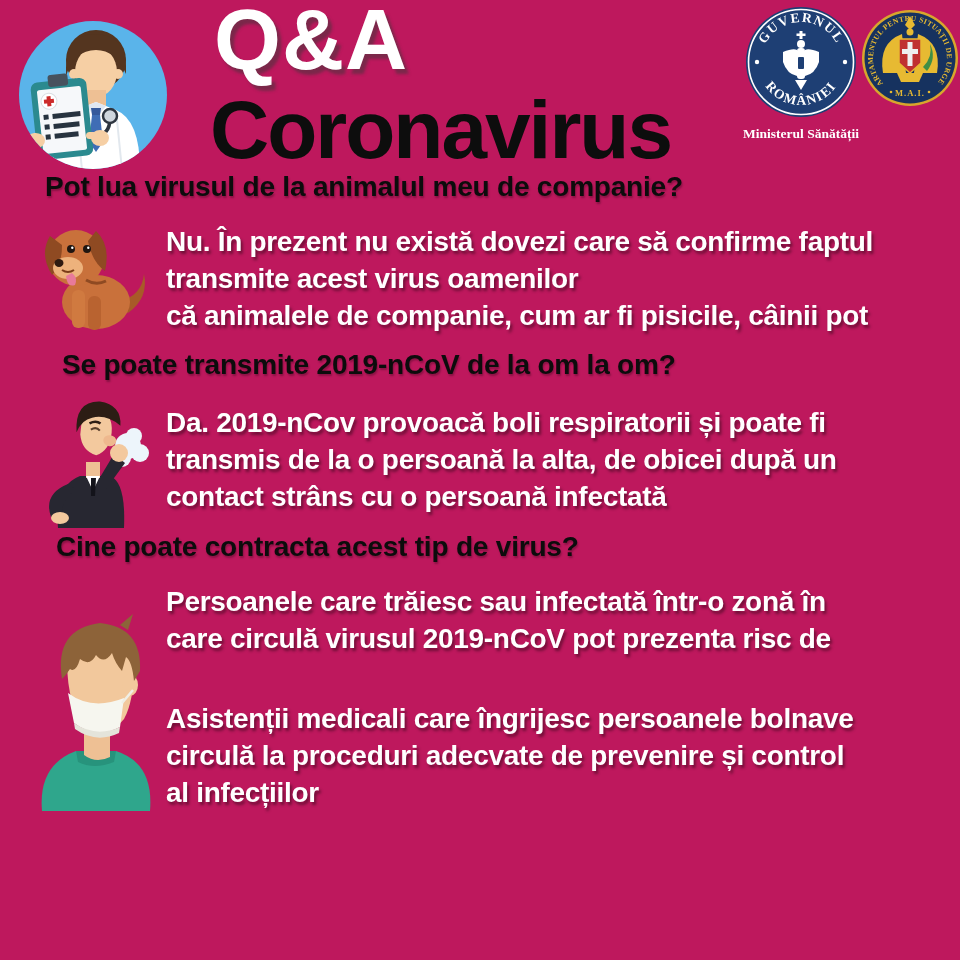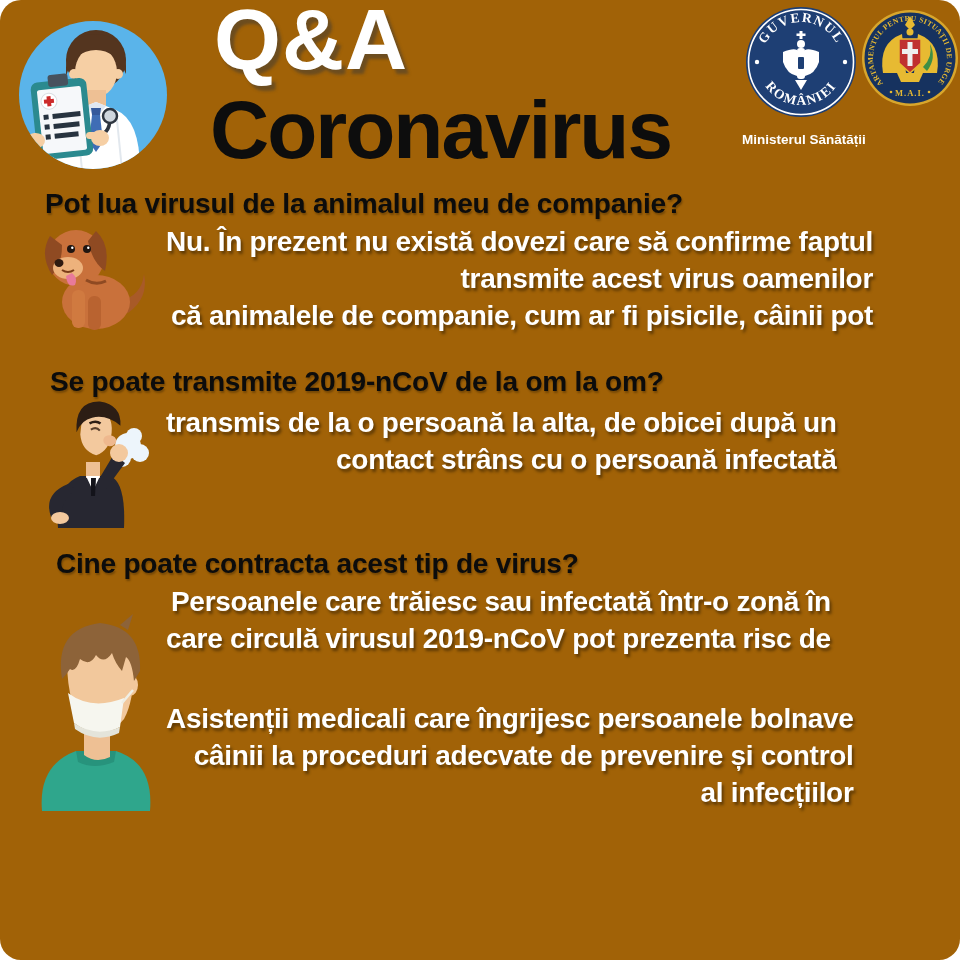--- a/index.html
+++ b/index.html
@@ -1,53 +1,50 @@
 <!DOCTYPE html>
 <html><head>
 <meta charset="utf-8">
 <style>
   html,body{margin:0;padding:0;}
   .canvas{
     position:relative;width:960px;height:960px;overflow:hidden;
-    background:#a16207;
+    background:#be185d;
     font-family:"Liberation Sans",sans-serif;
-    border-radius:21px;
   }
   .qa-title{
     position:absolute;left:214px;top:-10px;
     font-size:86px;font-weight:bold;color:#ffffff;letter-spacing:1px;
     text-shadow:4px 5px 3px rgba(55,55,55,.5);
     white-space:nowrap;
   }
   .main-title{
     position:absolute;left:210px;top:83px;
     font-size:82px;font-weight:bold;color:#0d0d0d;letter-spacing:-2px;
     white-space:nowrap;
   }
   .doctor-badge{position:absolute;left:18px;top:20px;}
   .gov-logo-wrap{position:absolute;left:742px;top:6px;width:118px;text-align:center;}
   .gov-caption{
-    margin-top:10px;color:#ffffff;font-family:Liberation Sans, sans-serif;
+    margin-top:4px;color:#ffffff;font-family:Liberation Serif, serif;
     font-size:13.5px;font-weight:bold;white-space:nowrap;
   }
   .dsu-logo{position:absolute;left:861px;top:9px;}
   .question{
     position:absolute;color:#0c0c0c;font-weight:bold;font-size:28px;
     letter-spacing:-0.2px;white-space:nowrap;
     text-shadow:1px 2px 2px rgba(0,0,0,.28);
-    margin-top:17px;
   }
   .q1{left:45px;top:171px;}
-  .q2{left:50px;top:349px;}
+  .q2{left:62px;top:349px;}
   .q3{left:56px;top:531px;}
   .answer{
     position:absolute;left:166px;color:#ffffff;font-weight:bold;
     font-size:28px;line-height:37px;letter-spacing:-0.3px;white-space:nowrap;
     text-shadow:2px 3px 3px rgba(0,0,0,.42);
-    text-align:right;
   }
   .a1{top:223px;}
   .a2{top:404px;}
   .a3{top:583px;}
   .a4{top:700px;}
   .dog-icon{position:absolute;left:22px;top:218px;}
   .sneeze-icon{position:absolute;left:30px;top:390px;}
   .mask-icon{position:absolute;left:28px;top:613px;}
 </style>
 </head>
@@ -198,20 +195,21 @@
       <path d="M50,34 Q50,19 64,19 Q81,22 81,41 Q81,59 68,65 Q53,62 50,46 Z" fill="#f3c99e"></path>
       <ellipse cx="80" cy="49" rx="6.5" ry="5.5" fill="#eeb88e"></ellipse>
       <path d="M46,44 Q41,13 66,11 Q88,12 89,33 Q74,23 60,28 Q50,31 46,44 Z" fill="#2c1d14"></path>
       <path d="M60,40 q5,-4 9,0" stroke="#5a402c" stroke-width="2" fill="none"></path>
       <path d="M58,34 q6,-4 11,-1" stroke="#2c1d14" stroke-width="2.5" fill="none"></path>
     </g>
     <circle cx="89" cy="63" r="9" fill="#f3c99e"></circle>
   </svg>
 
   <div class="answer a2">
+    <div>Da. 2019-nCov provoacă boli respiratorii și poate fi</div>
     <div>transmis de la o persoană la alta, de obicei după un</div>
     <div>contact strâns cu o persoană infectată</div>
   </div>
 
   <div class="question q3">Cine poate contracta acest tip de virus?</div>
 
   <svg class="mask-icon" width="134" height="198" viewBox="0 0 134 198" aria-hidden="true">
     <path d="M14,198 Q10,152 48,138 L88,138 Q126,150 122,198 Z" fill="#2fa68c"></path>
     <path d="M48,138 L88,138 L86,149 Q66,157 50,149 Z" fill="#27937c"></path>
     <path d="M56,104 L82,104 L82,144 Q68,151 56,142 Z" fill="#eec094"></path>
@@ -224,17 +222,17 @@
     <line x1="94" y1="90" x2="105" y2="77" stroke="#efefe6" stroke-width="2.5"></line>
   </svg>
 
   <div class="answer a3">
     <div>Persoanele care trăiesc sau infectată într-o zonă în</div>
     <div>care circulă virusul 2019-nCoV pot prezenta risc de</div>
   </div>
 
   <div class="answer a4">
     <div>Asistenții medicali care îngrijesc persoanele bolnave</div>
-    <div>câinii la proceduri adecvate de prevenire și control</div>
+    <div>circulă la proceduri adecvate de prevenire și control</div>
     <div>al infecțiilor</div>
   </div>
 
 </div>
 
 </body></html>

